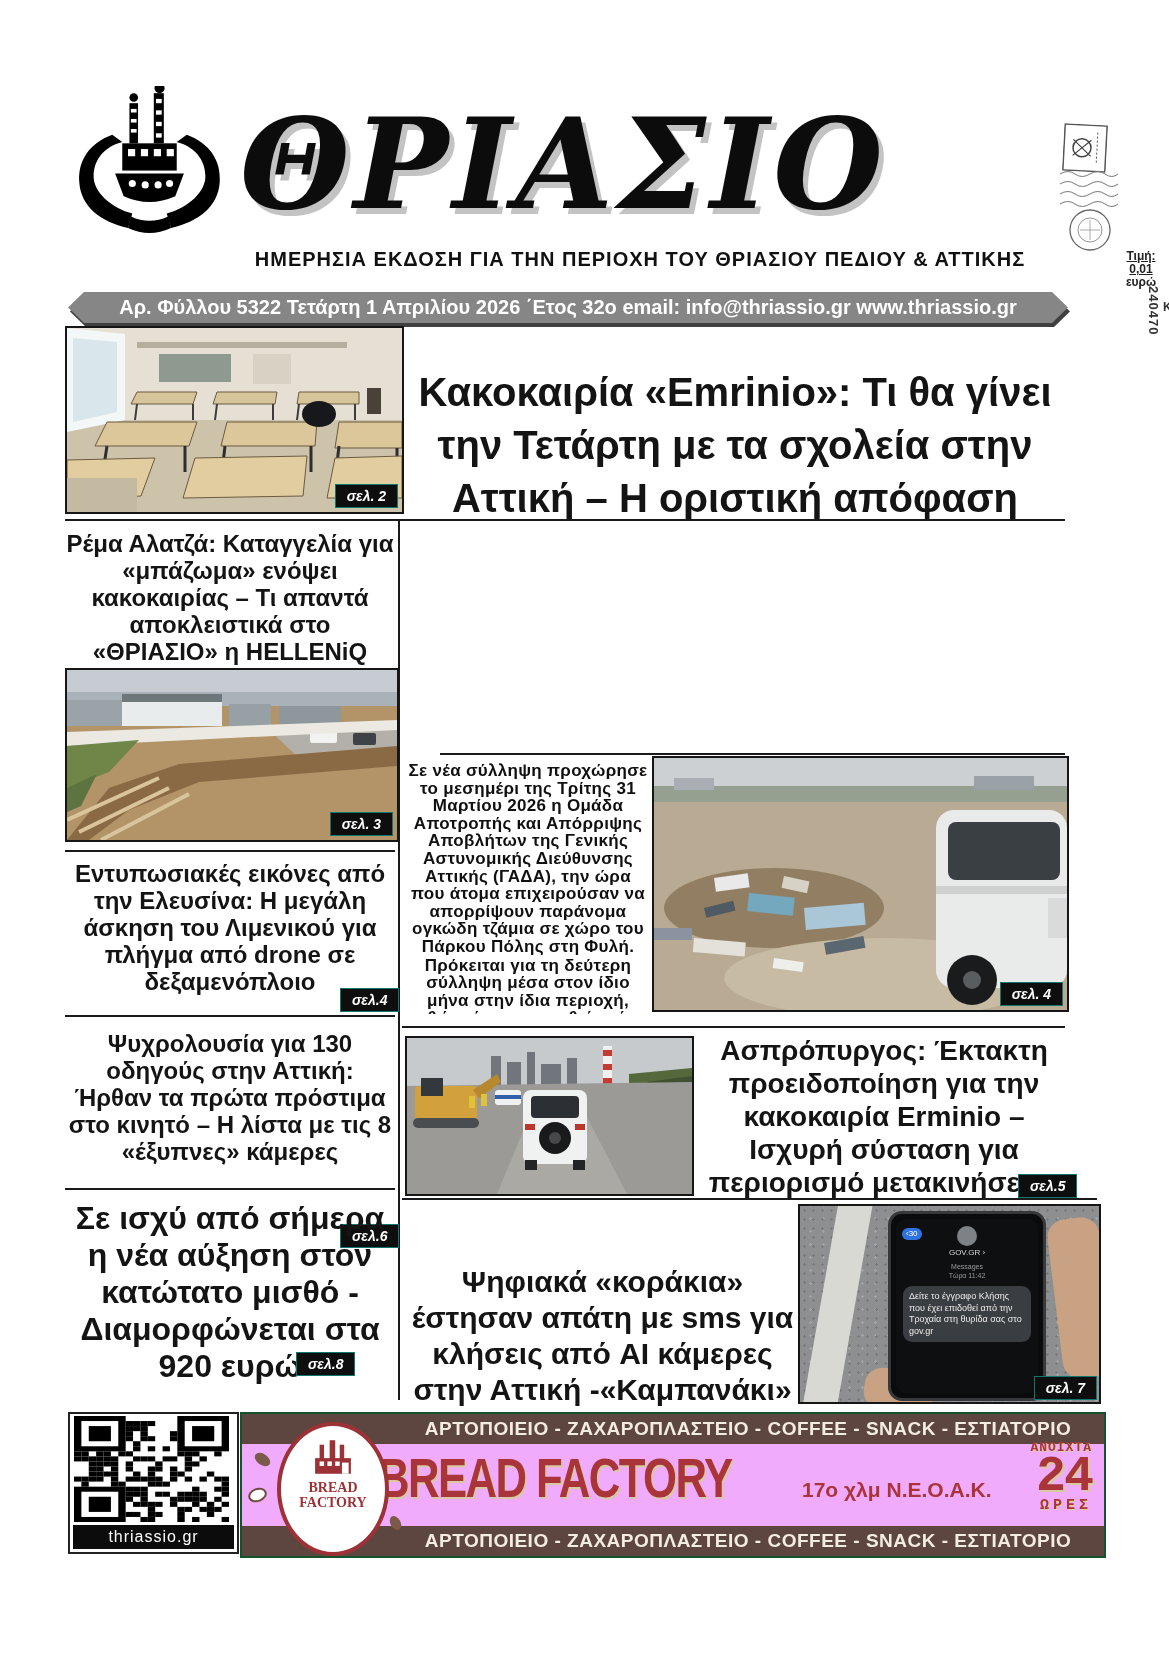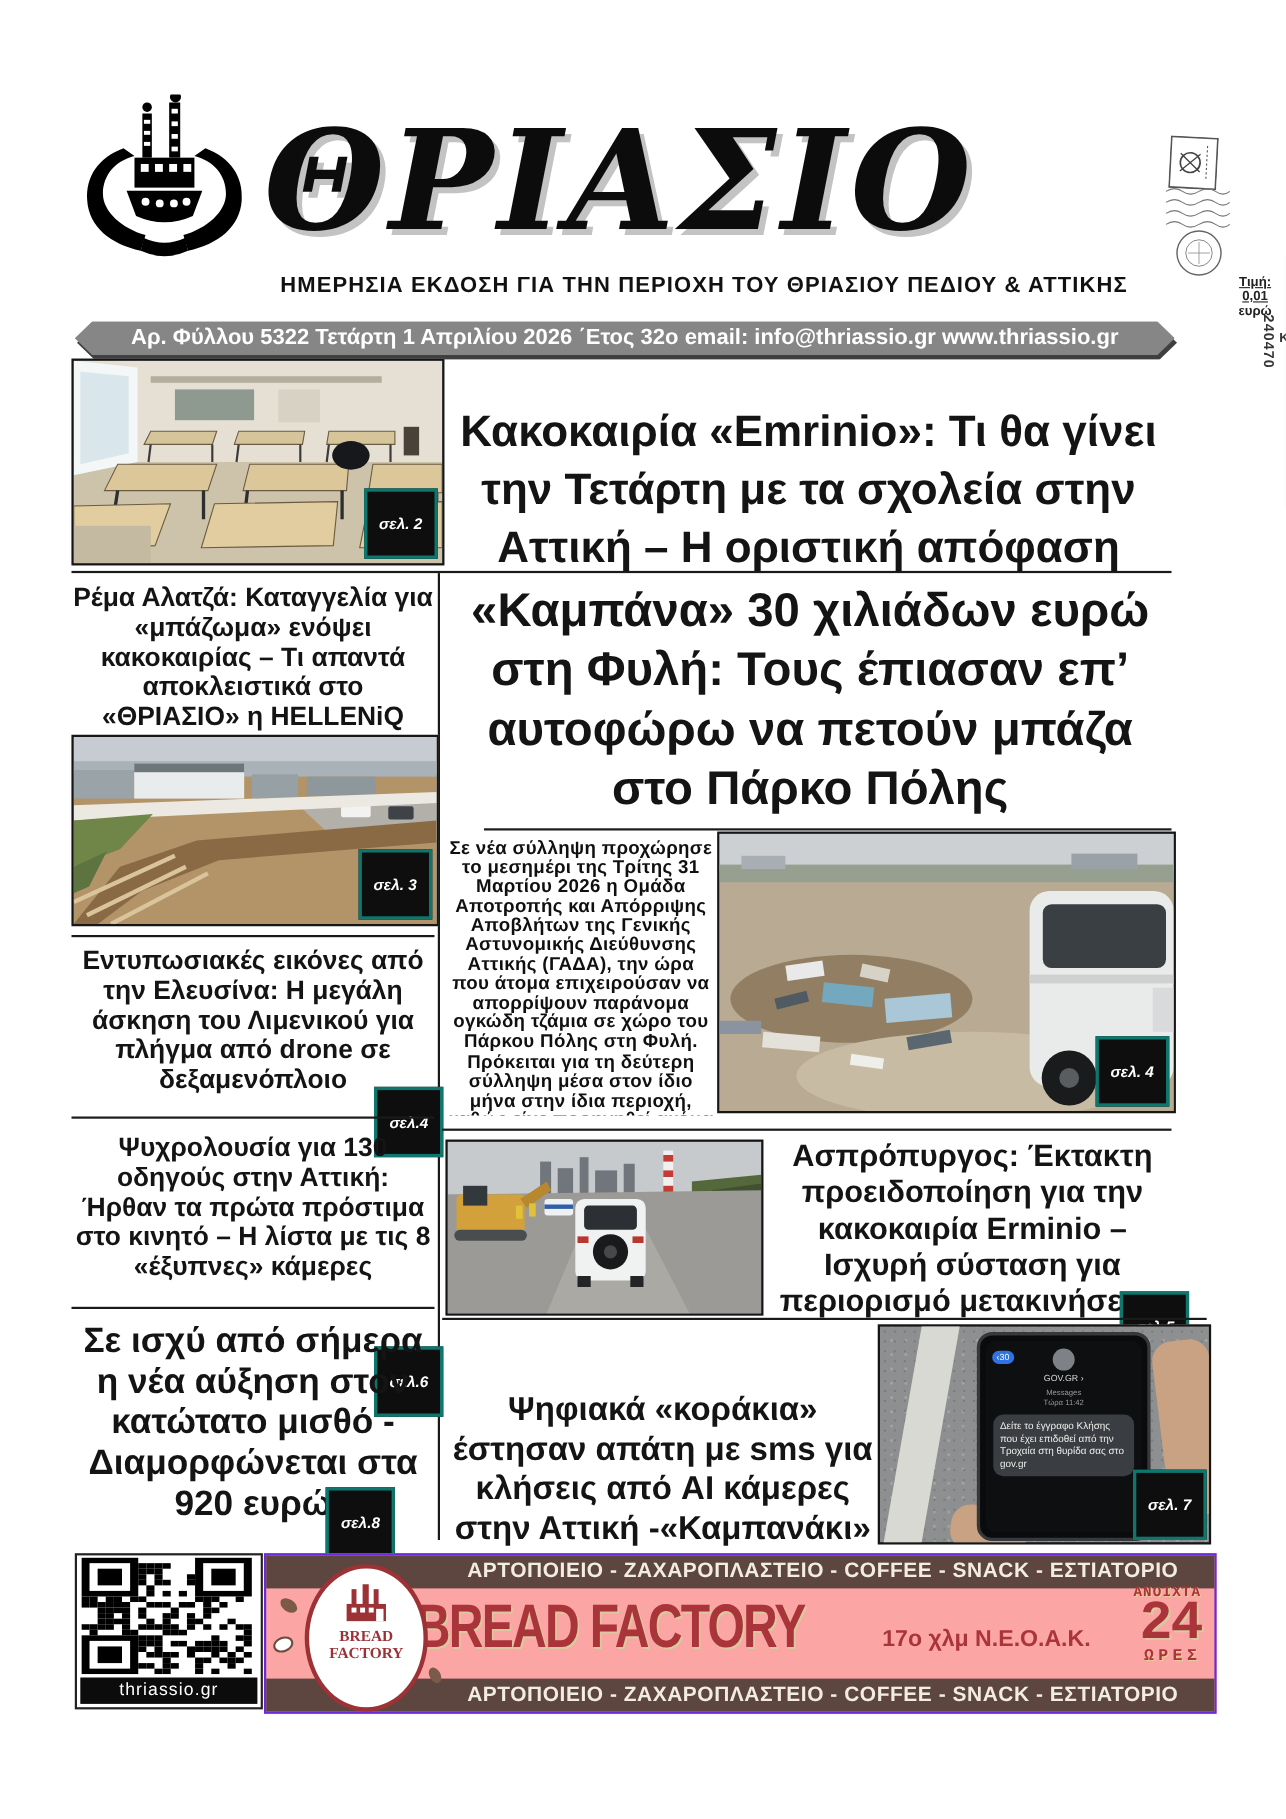--- a/index.html
+++ b/index.html
@@ -26,21 +26,21 @@
   .ribbon{left:68px;top:292px;width:1000px;height:31px;background:#868686;
     clip-path:polygon(0 50%,16px 0,calc(100% - 16px) 0,100% 50%,calc(100% - 16px) 100%,16px 100%);
     color:#fff;font-weight:bold;font-size:20px;line-height:31px;text-align:center;
     white-space:nowrap;}
   .ribbon-shadow{left:70px;top:296px;width:1000px;height:31px;background:#3f3f3f;
     clip-path:polygon(0 50%,16px 0,calc(100% - 16px) 0,100% 50%,calc(100% - 16px) 100%,16px 100%);}
   
   .photo{border:2px solid #161616;background:#bbb;overflow:hidden;}
   .photo svg{display:block;width:100%;height:100%;}
   .badge{position:absolute;background:#0e0e0e;color:#fff;font-weight:bold;font-style:italic;
-    font-size:14px;line-height:20px;padding:19px 11px;border:3px solid #0f766e;white-space:nowrap;}
+    font-size:14px;line-height:20px;padding:1px 11px;border:1px solid #0f766e;white-space:nowrap;}
   .hl{font-weight:bold;color:#141414;text-align:center;}
   .divider{background:#1a1a1a;}
   
   .lead-photo{left:65px;top:326px;width:335px;height:184px;}
   .lead-hl{left:405px;top:330px;width:660px;font-size:40px;line-height:53px;margin-top:36px;}
   .div-top{left:65px;top:519px;width:1000px;height:2px;}
   .div-vert{left:398px;top:521px;width:2px;height:879px;}
   
   .lc-hl1{left:65px;top:530px;width:330px;font-size:24px;line-height:27px;}
   .lc-photo1{left:65px;top:668px;width:330px;height:170px;position:absolute;}
@@ -90,22 +90,22 @@
     border-radius:9px;overflow:hidden;text-align:center;color:#d8d8d8;}
   .backpill{position:absolute;left:6px;top:9px;background:#2f72e4;color:#fff;
     font-size:8px;line-height:10px;border-radius:7px;padding:1px 4px;}
   .avatar{width:20px;height:20px;border-radius:50%;background:#7e8286;margin:7px auto 2px;}
   .p-sender{font-size:8px;line-height:9px;color:#d6d6d6;}
   .p-app{font-size:7px;line-height:9px;color:#9a9a9e;margin-top:5px;}
   .p-time{font-size:7px;line-height:9px;color:#9a9a9e;}
   .bubble{margin:6px auto 0;width:116px;background:#3a3d41;color:#ecece9;
     font-size:9px;line-height:11.5px;border-radius:9px;padding:5px 6px;text-align:left;}
   
-  .banner{left:240px;top:1412px;width:862px;height:142px;background:#fca5a5;
-    border:2px solid #6d28d9;}
+  .banner{left:240px;top:1412px;width:862px;height:142px;background:#f0abfc;
+    border:2px solid #14532d;}
   .strip{position:absolute;left:0;right:0;height:30px;background:#5d4540;color:#f3ece0;
     font-weight:bold;font-size:19px;line-height:30px;text-align:center;
     letter-spacing:0.5px;padding-left:150px;white-space:nowrap;}
   .strip-top{top:0;}
   .strip-bottom{bottom:0;}
   .bf-logo{position:absolute;left:35px;top:8px;width:104px;height:126px;border-radius:50%;
     background:#fff;border:4px solid #9c3136;z-index:2;text-align:center;}
   .bf-logo-name{font-family:"Liberation Serif",serif;font-weight:bold;font-size:14px;
     line-height:15px;color:#9c3136;}
   .bf-brand{position:absolute;left:136px;top:34px;width:470px;font-weight:bold;
@@ -429,21 +429,20 @@
         <rect x="89.33333333333334" y="0" width="44.66666666666667" height="32" fill="#000"></rect>
         <rect x="95.71428571428572" y="4.571428571428571" width="31.904761904761905" height="22.857142857142854" fill="#fff"></rect>
         <rect x="102.0952380952381" y="9.142857142857142" width="19.142857142857146" height="13.714285714285714" fill="#000"></rect>
         <rect x="0" y="64" width="44.66666666666667" height="32" fill="#000"></rect>
         <rect x="6.380952380952381" y="68.57142857142857" width="31.904761904761905" height="22.857142857142854" fill="#fff"></rect>
         <rect x="12.761904761904763" y="73.14285714285714" width="19.142857142857146" height="13.714285714285714" fill="#000"></rect>
       </svg>
     <div class="qr-label">thriassio.gr</div>
   </div>
 
-  <div class="abs hl main-hl">«Καμπάνα» 30 χιλιάδων ευρώ στη Φυλή: Τους έπιασαν επ’ αυτοφώρω να πετούν μπάζα στο Πάρκο Πόλης</div>
   <div class="abs divider div-m1"></div>
   <div class="abs main-body">
     <p>Σε νέα σύλληψη προχώρησε το μεσημέρι της Τρίτης 31 Μαρτίου 2026 η Ομάδα Αποτροπής και Απόρριψης Αποβλήτων της Γενικής Αστυνομικής Διεύθυνσης Αττικής (ΓΑΔΑ), την ώρα που άτομα επιχειρούσαν να απορρίψουν παράνομα ογκώδη τζάμια σε χώρο του Πάρκου Πόλης στη Φυλή.</p>
     <p>Πρόκειται για τη δεύτερη σύλληψη μέσα στον ίδιο μήνα στην ίδια περιοχή, καθώς είχε προηγηθεί ακόμα μία στις 11 Μαρτίου, τότε για παράνομη απόρριψη λαστίχων και μπαζών, επίσης σε χώρο του Πάρκου Πόλης.</p>
   </div>
 
   <div class="abs photo main-photo">
     <svg viewBox="0 0 413 252" preserveAspectRatio="none">
       <rect width="413" height="252" fill="#b9ab93"></rect>
       <rect width="413" height="34" fill="#ccd0d3"></rect>

